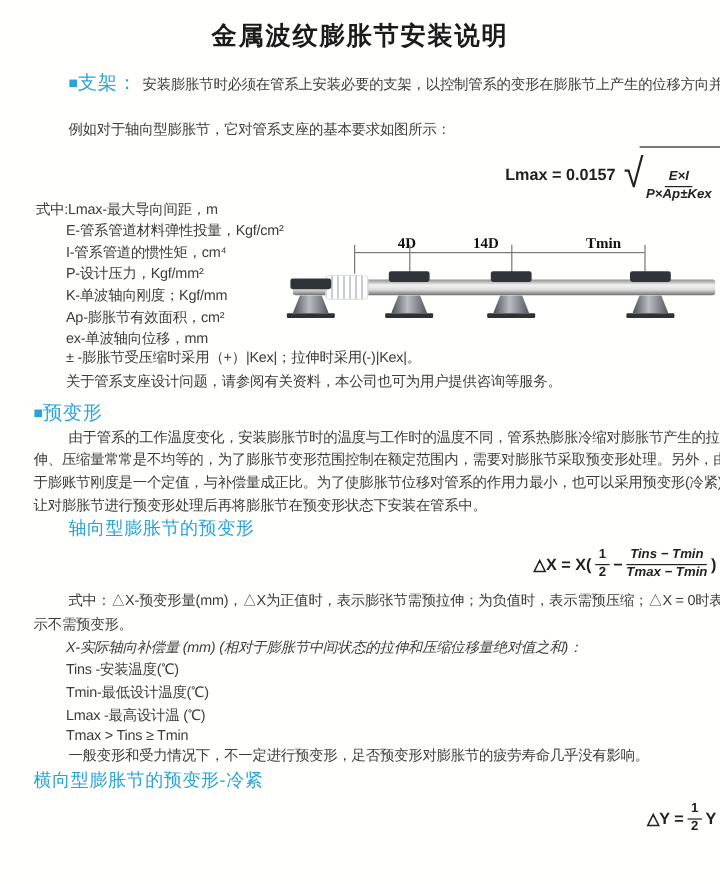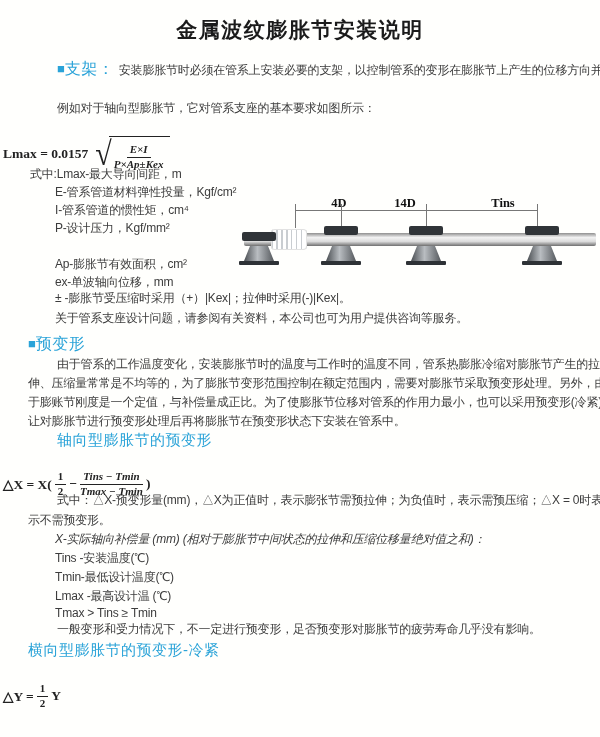--- a/index.html
+++ b/index.html
@@ -7,28 +7,28 @@
         font-family:"Liberation Sans",sans-serif;color:#3c3c3c;}
   .title{position:absolute;top:16px;left:0;width:100%;text-align:center;
          font-size:21px;font-weight:bold;color:#1b1b1b;letter-spacing:1.5px;}
   .t{position:absolute;font-size:12px;letter-spacing:-0.2px;line-height:15px;white-space:nowrap;}
   .sec-line{position:absolute;white-space:nowrap;}
   .sec-marker{font-size:13px;color:#2aa3d8;vertical-align:1px;}
   .sec-head{font-size:16px;color:#2aa3d8;letter-spacing:0.5px;}
   .sec-body{font-size:12px;letter-spacing:-0.2px;color:#3c3c3c;}
   .sub-head{position:absolute;font-size:15px;color:#2aa3d8;letter-spacing:0.5px;white-space:nowrap;}
   
-  .formula{position:absolute;left:0;width:100%;display:flex;justify-content:flex-start;align-items:center;
-           font-family:Liberation Serif, serif;font-weight:bold;color:#222;margin-top:14px;}
+  .formula{position:absolute;left:0;width:100%;display:flex;justify-content:flex-end;align-items:center;
+           font-family:Liberation Sans, sans-serif;font-weight:bold;color:#222;}
   .f-lhs,.f-rhs,.f-min,.f-par{font-size:13.5px;padding:0 3px;}
   .frac{display:inline-flex;flex-direction:column;align-items:center;font-size:11px;line-height:1.25;}
   .frac.it{font-style:italic;}
   .frac .num{border-bottom:1px solid #222;padding:0 3px;}
   .sqrt{font-size:30px;font-weight:normal;line-height:24px;margin:0 -3px 0 4px;transform:scaleY(1.12);color:#222;}
-  .radicand{border-top:1.5px solid #222;padding:2px 7px 0 5px;}
+  .radicand{border-top:1.5px solid #222;padding:14px 7px 0 5px;}
   
   .diagram{position:absolute;left:244px;top:196px;width:352px;height:72px;}
   .dim-line{position:absolute;top:14px;left:51px;width:242px;height:0;border-top:1px solid #777;}
   .tick{position:absolute;width:1px;background:#777;}
   .dim-label{position:absolute;top:0;font-family:"Liberation Serif",serif;font-weight:bold;
              font-size:12.5px;color:#111;transform:translateX(-50%);margin-left:21px;}
   .pipe{position:absolute;left:0;top:37px;width:352px;height:13px;border-radius:2px;
         background:linear-gradient(#8f8f8f,#f2f2f2 35%,#dcdcdc 65%,#6f6f6f);}
   .bellows{position:absolute;left:27px;top:33px;width:36px;height:21px;border-radius:4px;
            background:repeating-linear-gradient(90deg,#c9cdd1 0 1.5px,#ffffff 1.5px 5px);
@@ -62,29 +62,30 @@
         <span class="num">E×I</span>
         <span class="den">P×Ap±Kex</span>
       </span>
     </span>
   </div>
 
   <div class="t" style="top:167px;left:30px;">式中:Lmax-最大导向间距，m</div>
   <div class="t" style="top:185px;left:55px;">E-管系管道材料弹性投量，Kgf/cm²</div>
   <div class="t" style="top:203px;left:55px;">I-管系管道的惯性矩，cm⁴</div>
   <div class="t" style="top:221px;left:55px;">P-设计压力，Kgf/mm²</div>
+  <div class="t" style="top:239px;left:55px;">K-单波轴向刚度；Kgf/mm</div>
   <div class="t" style="top:257px;left:55px;">Ap-膨胀节有效面积，cm²</div>
   <div class="t" style="top:275px;left:55px;">ex-单波轴向位移，mm</div>
   <div class="t" style="top:291px;left:55px;">± -膨胀节受压缩时采用（+）|Kex|；拉伸时采用(-)|Kex|。</div>
   <div class="t" style="top:311px;left:55px;">关于管系支座设计问题，请参阅有关资料，本公司也可为用户提供咨询等服务。</div>
 
   <div class="diagram">
     <div class="dim-label" style="left:74px;">4D</div>
     <div class="dim-label" style="left:140px;">14D</div>
-    <div class="dim-label" style="left:238px;">Tins</div>
+    <div class="dim-label" style="left:238px;">Tmin</div>
     <div class="dim-line"></div>
     <div class="tick" style="left:51px;top:8px;height:24px;"></div>
     <div class="tick" style="left:97px;top:8px;height:24px;"></div>
     <div class="tick" style="left:182px;top:8px;height:24px;"></div>
     <div class="tick" style="left:293px;top:8px;height:24px;"></div>
     <div class="pipe"></div>
     <div class="bellows"></div>
     <div class="support anchor" style="left:-7px;">
       <div class="clamp"></div>
       <div class="saddle"></div>

